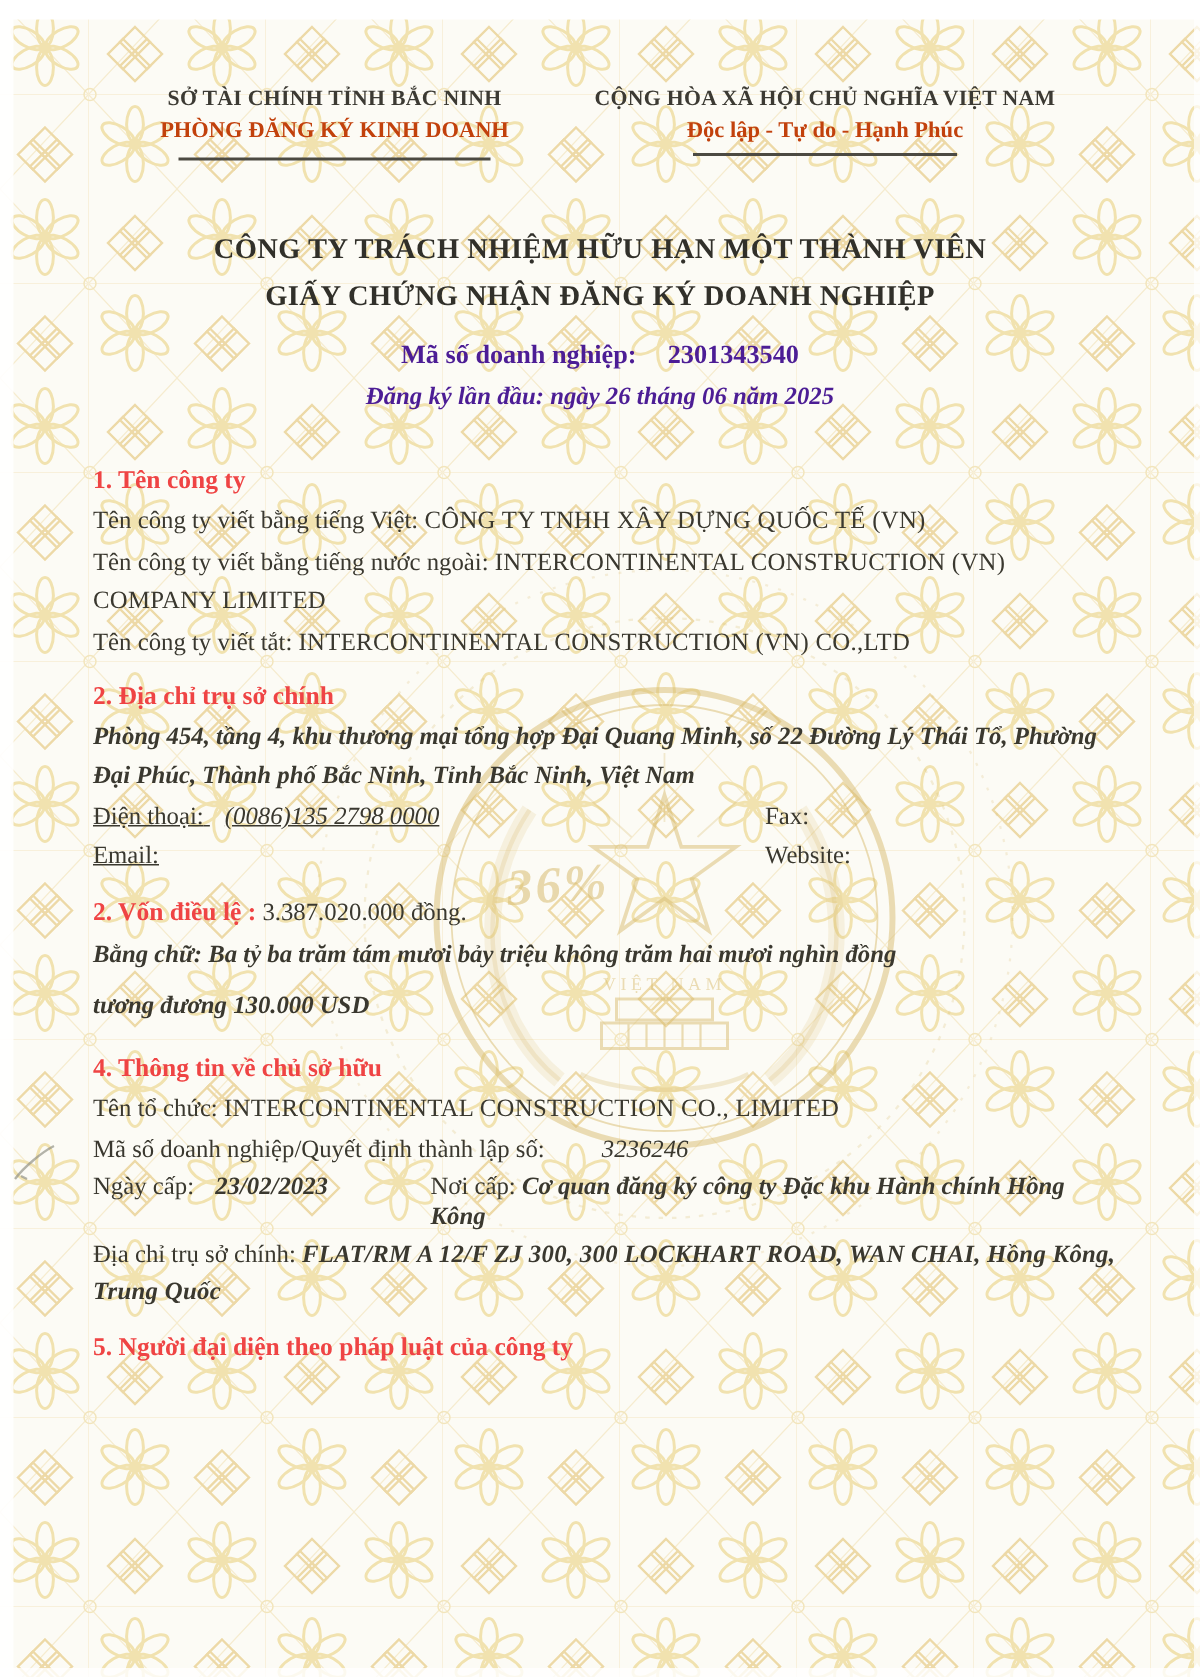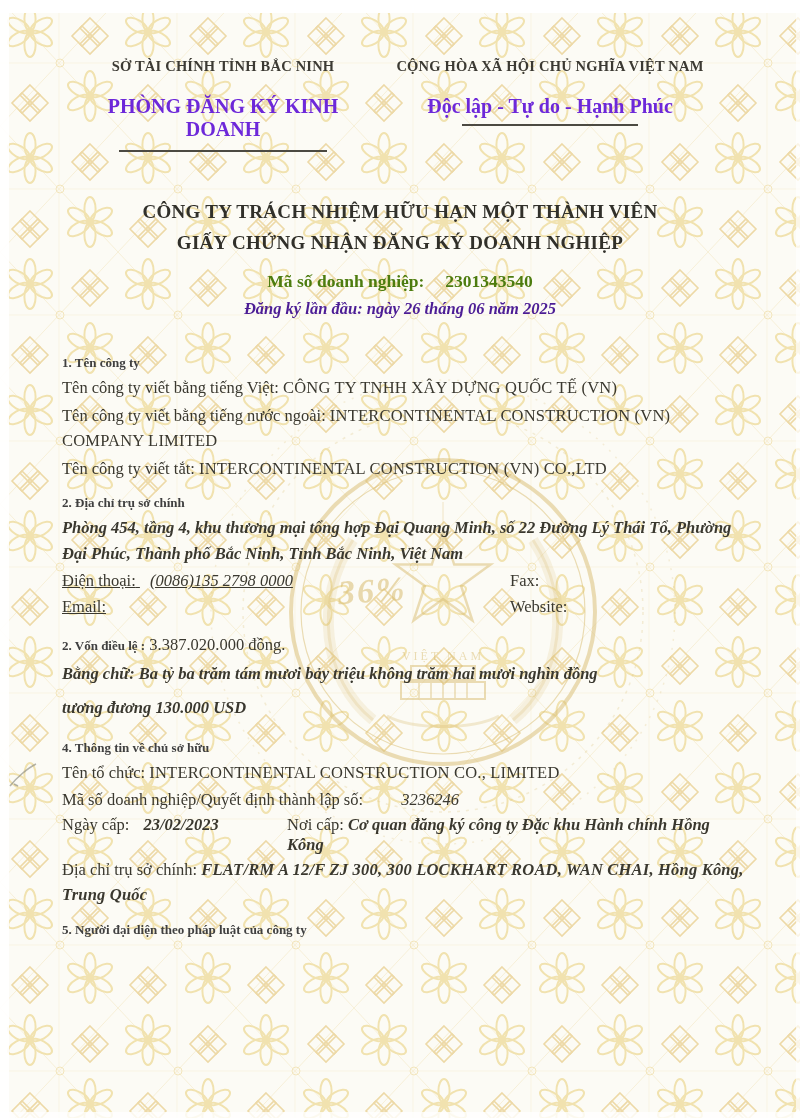--- a/index.html
+++ b/index.html
@@ -26,30 +26,30 @@
   
   .content{position:relative;z-index:2;}
   .header-row{
     display:flex;justify-content:space-between;
     padding:58px 58px 0 92px;
   }
   .header-block{text-align:center;font-weight:bold;}
   .hb-left{width:262px;}
   .hb-right{width:384px;}
   .hb-line1{font-size:14.5px;letter-spacing:.2px;color:#3c3a33;}
-  .hb-line2{font-size:20px;margin-top:20px;color:#6d28d9;}
+  .hb-line2{font-size:15px;margin-top:4px;color:#c2410c;}
   .hb-rule{border-bottom:2px solid #4c4a42;margin:6px auto 0;}
   .rule-left{width:208px;margin-top:9px;}
   .rule-right{width:176px;}
   .title-block{text-align:center;margin-top:44px;font-weight:bold;color:#31302a;}
   .title-line{font-size:19px;line-height:31px;letter-spacing:.3px;}
-  .mst-line{text-align:center;margin-top:13px;font-size:17.5px;font-weight:bold;color:#4d7c0f;}
+  .mst-line{text-align:center;margin-top:13px;font-size:17.5px;font-weight:bold;color:#4c1d95;}
   .reg-line{text-align:center;margin-top:7px;font-size:16.5px;font-weight:bold;font-style:italic;color:#4c1d95;}
   .sections{padding:0 56px 0 62px;margin-top:36px;font-size:16.5px;color:#3a382f;}
-  .sec-h{font-size:13px;font-weight:bold;color:#404040;margin:14px 0 4px;}
+  .sec-h{font-size:17px;font-weight:bold;color:#ef4444;margin:14px 0 4px;}
   .sections p{margin:2px 0;line-height:25.5px;}
   .caps{letter-spacing:.2px;}
   .it{font-style:italic;font-weight:bold;}
   .addr{margin:5px 0 3px;}
   .two-col{display:flex;line-height:26px;}
   .col-left{width:448px;text-decoration:underline;}
   .col-right{flex:1;}
   .phone-val{font-style:italic;margin-left:10px;}
   .cap-line{margin-top:12px !important;}
   .equiv{margin-top:9px !important;}

